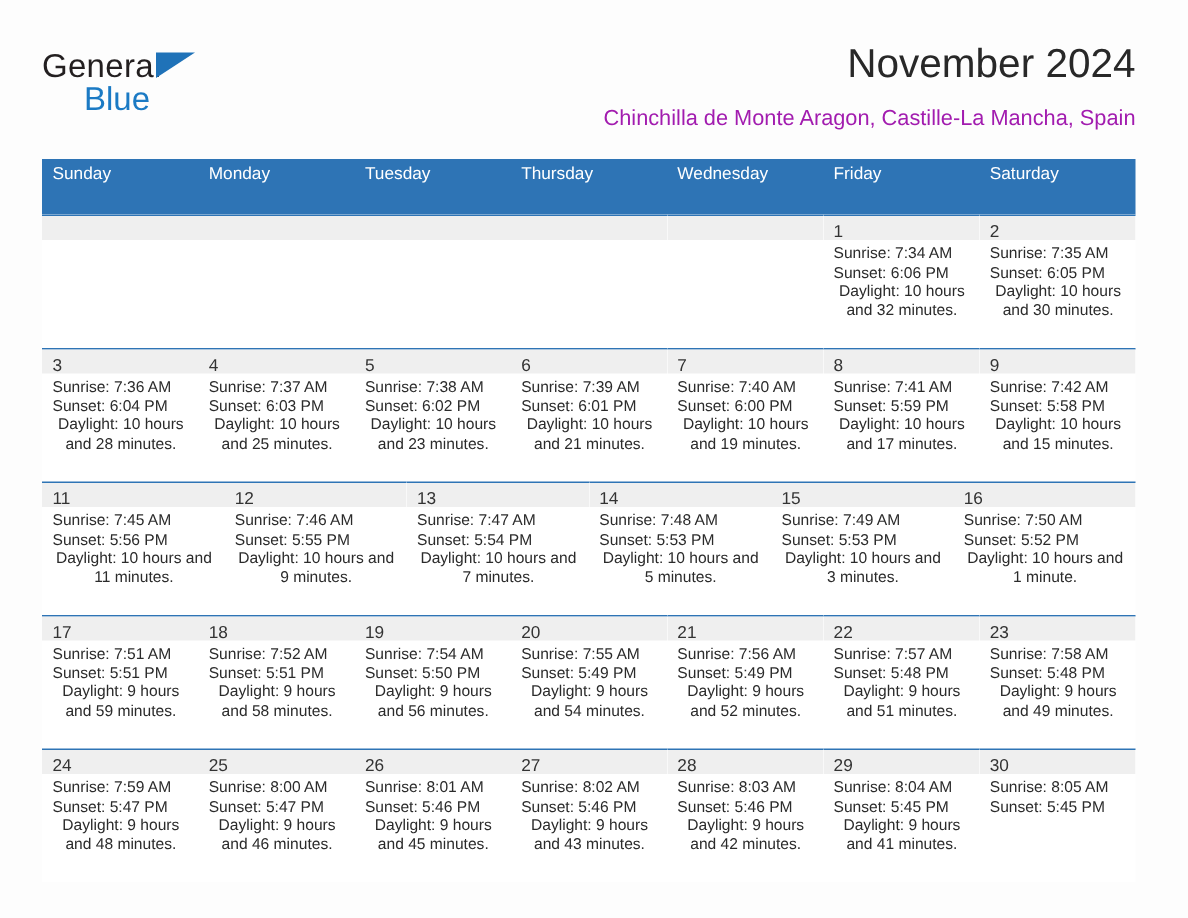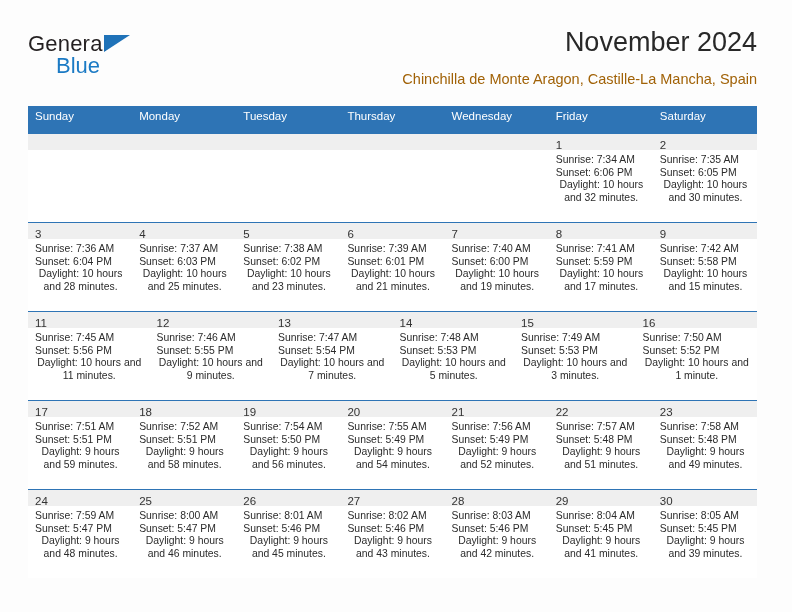--- a/index.html
+++ b/index.html
@@ -68,36 +68,36 @@
     color: #282828;
     text-align: center;
     white-space: nowrap;
     line-height: 32px;
   }
   .subtitle {
     position: absolute;
     right: 0;
     top: 44px;
     font-size: 14.5px;
-    color: #a16207;
+    color: #a21caf;
     text-align: right;
     white-space: nowrap;
     line-height: 18px;
   }
   
   .calendar {
     position: absolute;
     left: 28px;
     top: 106px;
     width: 729px;
   }
   .dow-row {
     display: flex;
     background: #2e74b5;
-    height: 27px;
+    height: 37px;
   }
   .dow {
     flex: 1 1 0;
     color: #ffffff;
     font-size: 11.5px;
     line-height: 20px;
     padding-left: 7px;
     box-sizing: border-box;
     white-space: nowrap;
     overflow: hidden;
@@ -417,20 +417,19 @@
               <div>Sunrise: 8:04 AM</div>
               <div>Sunset: 5:45 PM</div>
               <div class="wrap">Daylight: 9 hours and 41 minutes.</div>
             </div>
           </div>
           <div class="cell">
             <div class="daynum-band"><span class="daynum">30</span></div>
             <div class="info">
               <div>Sunrise: 8:05 AM</div>
               <div>Sunset: 5:45 PM</div>
-              <div class="wrap">Daylight: 9 hours and 39 minutes.</div>
             </div>
           </div>
         </div>
       </div>
   </div>
 
 </div>
 
 </body></html>

